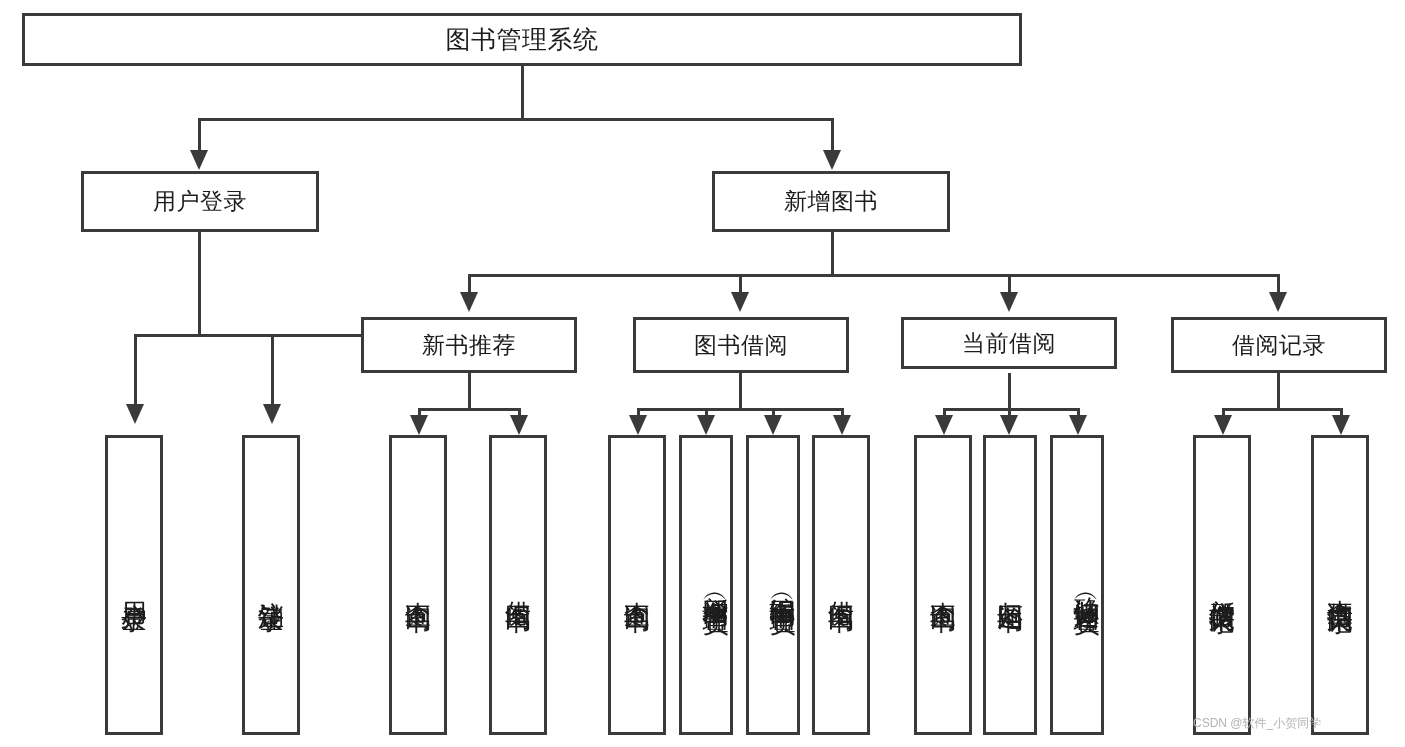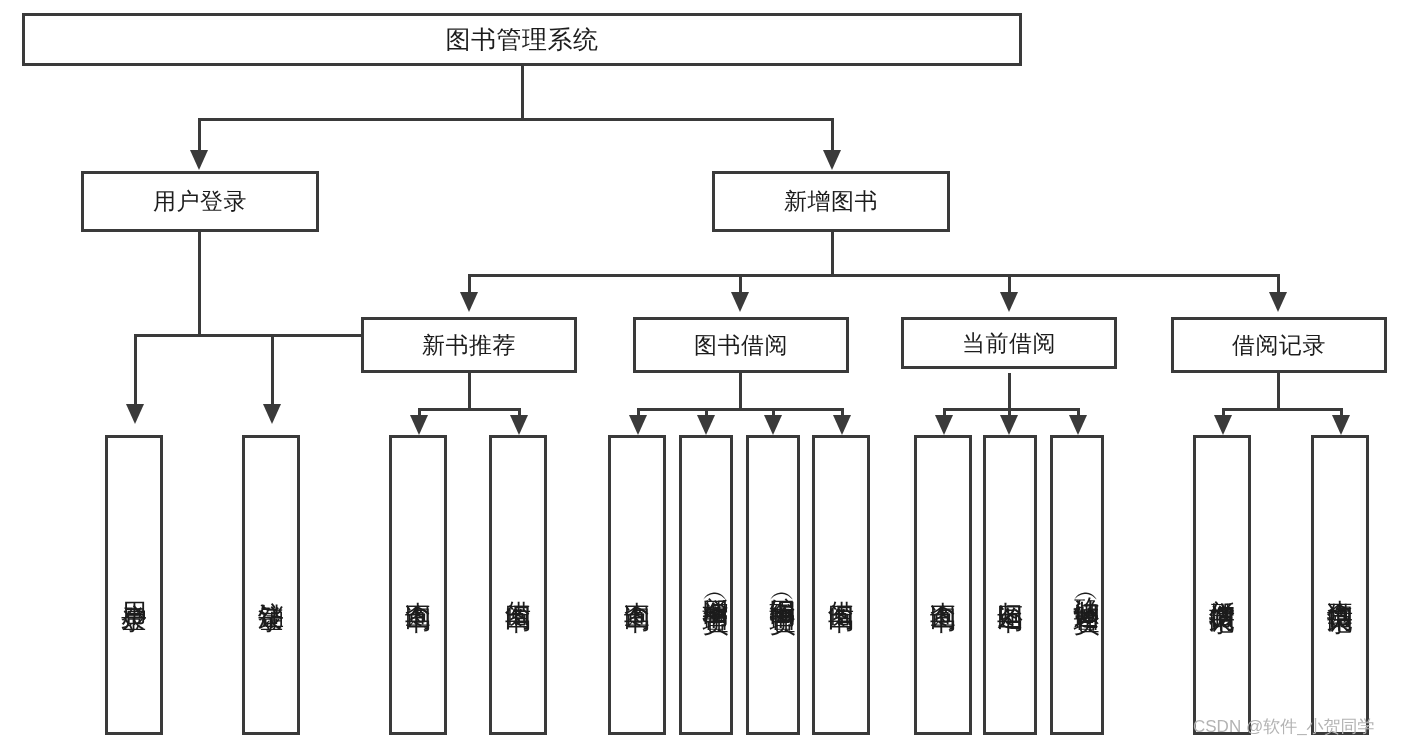--- a/index.html
+++ b/index.html
@@ -59,21 +59,21 @@
   .arrow {
     position: absolute;
     width: 0;
     height: 0;
     border-left: 9px solid transparent;
     border-right: 9px solid transparent;
     border-top: 20px solid #3a3a3a;
   }
   .watermark {
     position: absolute;
-    font-size: 17px;
+    font-size: 12px;
     color: #b3b3b3;
     white-space: nowrap;
   }
 </style>
 </head>
 <body>
 
 <div id="canvas">
 
   <div class="node root" style="left:22px; top:13px; width:1000px; height:53px;">图书管理系统</div>

